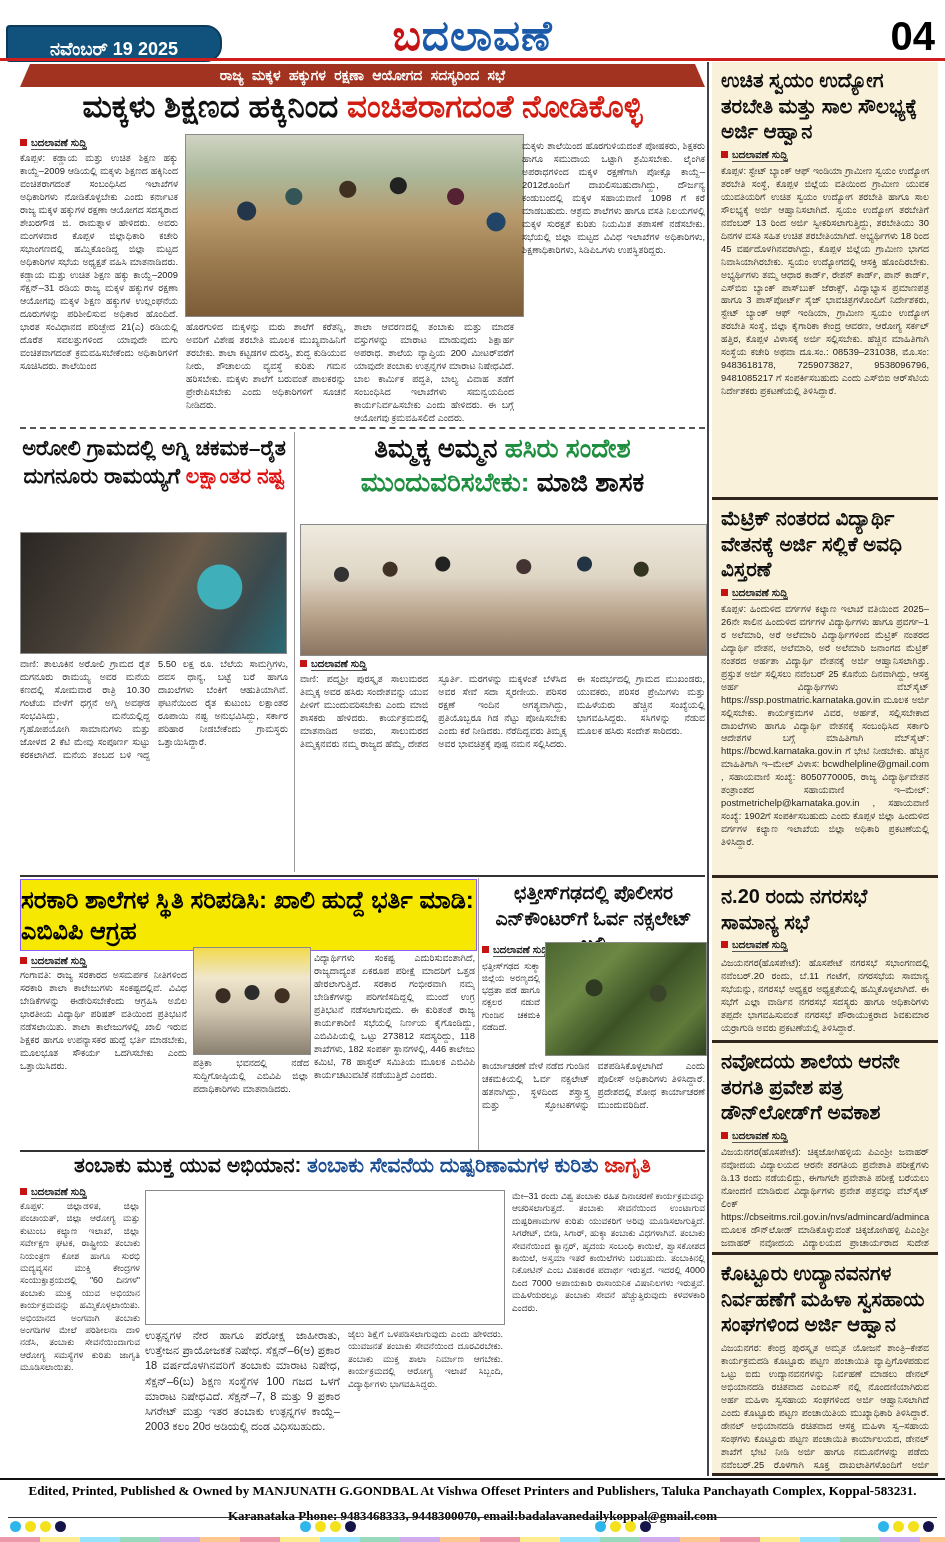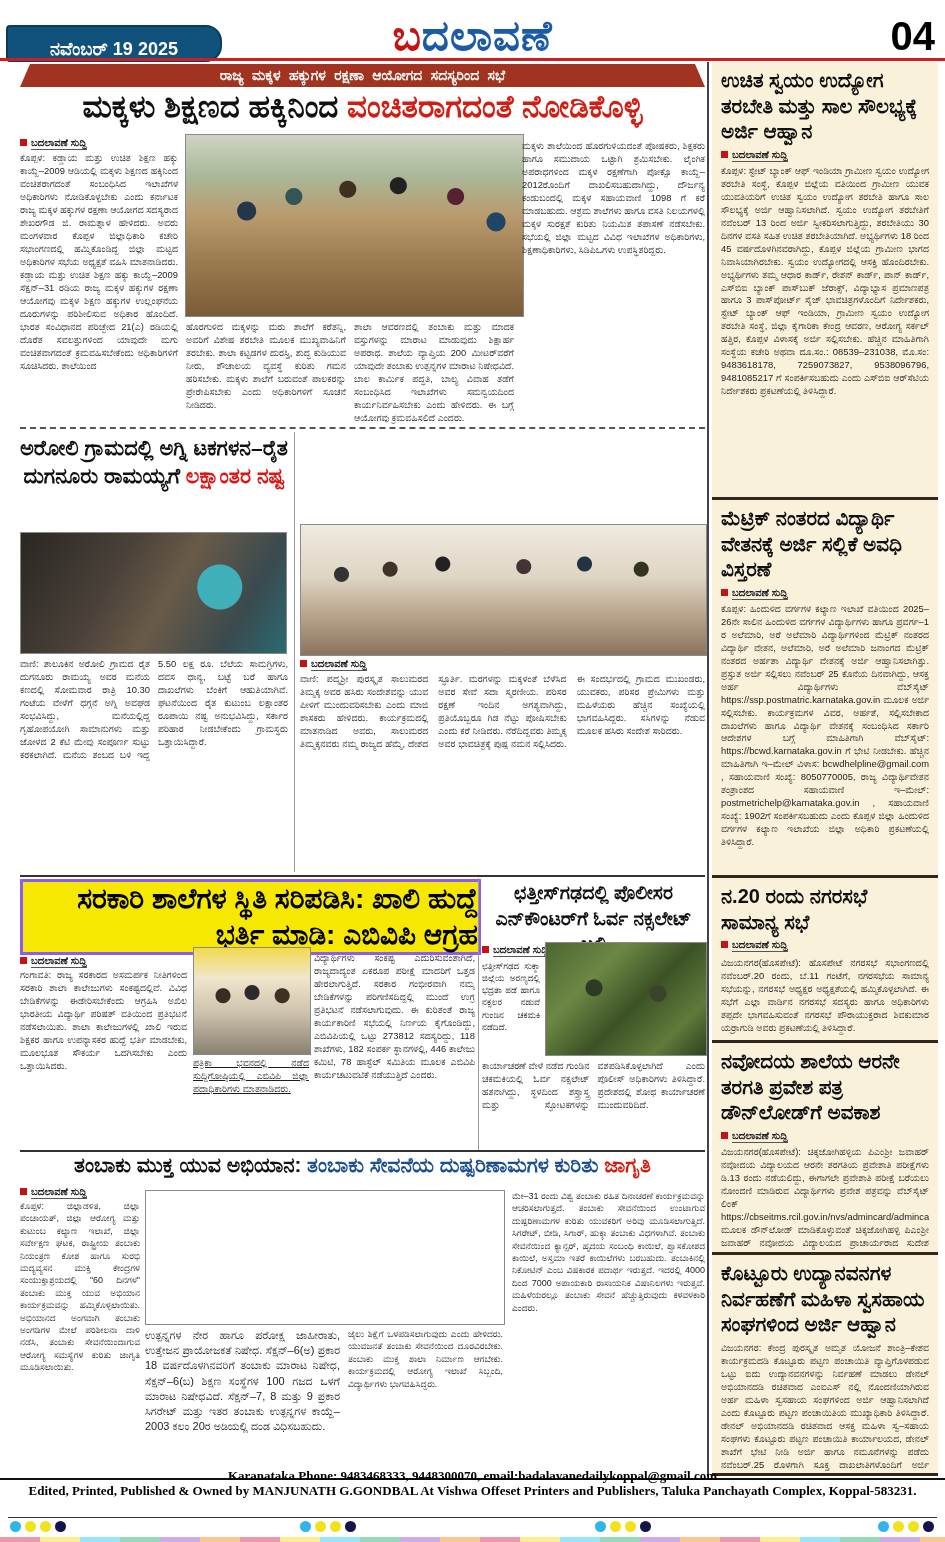--- a/index.html
+++ b/index.html
@@ -52,22 +52,22 @@
      background:
        radial-gradient(circle at 10% 38%, #333 0 7px, transparent 8px),
        radial-gradient(circle at 22% 34%, #403226 0 7px, transparent 8px),
        radial-gradient(circle at 35% 30%, #222 0 7px, transparent 8px),
        radial-gradient(circle at 55% 32%, #433 0 7px, transparent 8px),
        radial-gradient(circle at 70% 30%, #234 0 7px, transparent 8px),
        radial-gradient(circle at 84% 34%, #332 0 7px, transparent 8px),
        linear-gradient(180deg,#efeadf 0%,#ded5c4 40%,#b8a28a 70%,#8a7460 100%);}
   
   .abvp-headline{left:20px;top:879px;width:455px;height:70px;background:#f6e800;color:#000;
-     text-align:right;font-size:28px;font-weight:bold;line-height:1.3;display:flex;
-     align-items:center;justify-content:center;border:3px solid #8b5cf6;}
+     text-align:left;font-size:24px;font-weight:bold;line-height:1.3;display:flex;
+     align-items:center;justify-content:center;border:1px solid #8b5cf6;}
   .photo-press{left:193px;top:947px;width:116px;height:106px;
      background:
        radial-gradient(circle at 25% 45%, #3a2c22 0 7px, transparent 8px),
        radial-gradient(circle at 50% 42%, #2c2c2c 0 7px, transparent 8px),
        radial-gradient(circle at 76% 45%, #403022 0 7px, transparent 8px),
        linear-gradient(180deg,#f2d94e 0%,#efe6cc 28%,#cfc4ae 60%,#8a8070 100%);}
   .naxal-headline{left:482px;top:880px;width:223px;text-align:center;font-size:19px;font-weight:bold;line-height:1.35;}
   .photo-jungle{left:545px;top:942px;width:160px;height:112px;
      background:
        radial-gradient(circle at 30% 40%, #2e3a22 0 8px, transparent 9px),
@@ -128,42 +128,45 @@
     <span class="sq"></span><span class="lbl">ಬದಲಾವಣೆ ಸುದ್ದಿ</span>
   </div>
   <div class="abs photo photo-meeting"></div>
   <div class="abs bodytext" style="left:20px;top:152px;width:158px;height:273px;">ಕೊಪ್ಪಳ: ಕಡ್ಡಾಯ ಮತ್ತು ಉಚಿತ ಶಿಕ್ಷಣ ಹಕ್ಕು ಕಾಯ್ದೆ–2009 ಆಡಿಯಲ್ಲಿ ಮಕ್ಕಳು ಶಿಕ್ಷಣದ ಹಕ್ಕಿನಿಂದ ವಂಚಿತರಾಗದಂತೆ ಸಂಬಂಧಿಸಿದ ಇಲಾಖೆಗಳ ಅಧಿಕಾರಿಗಳು ನೋಡಿಕೊಳ್ಳಬೇಕು ಎಂದು ಕರ್ನಾಟಕ ರಾಜ್ಯ ಮಕ್ಕಳ ಹಕ್ಕುಗಳ ರಕ್ಷಣಾ ಆಯೋಗದ ಸದಸ್ಯರಾದ ಶೇಖರಗೌಡ ಜಿ. ರಾಮತ್ನಾಳ ಹೇಳಿದರು. ಅವರು ಮಂಗಳವಾರ ಕೊಪ್ಪಳ ಜಿಲ್ಲಾಧಿಕಾರಿ ಕಚೇರಿ ಸಭಾಂಗಣದಲ್ಲಿ ಹಮ್ಮಿಕೊಂಡಿದ್ದ ಜಿಲ್ಲಾ ಮಟ್ಟದ ಅಧಿಕಾರಿಗಳ ಸಭೆಯ ಅಧ್ಯಕ್ಷತೆ ವಹಿಸಿ ಮಾತನಾಡಿದರು. ಕಡ್ಡಾಯ ಮತ್ತು ಉಚಿತ ಶಿಕ್ಷಣ ಹಕ್ಕು ಕಾಯ್ದೆ–2009 ಸೆಕ್ಷನ್–31 ರಡಿಯ ರಾಜ್ಯ ಮಕ್ಕಳ ಹಕ್ಕುಗಳ ರಕ್ಷಣಾ ಆಯೋಗವು ಮಕ್ಕಳ ಶಿಕ್ಷಣ ಹಕ್ಕುಗಳ ಉಲ್ಲಂಘನೆಯ ದೂರುಗಳನ್ನು ಪರಿಶೀಲಿಸುವ ಅಧಿಕಾರ ಹೊಂದಿದೆ. ಭಾರತ ಸಂವಿಧಾನದ ಪರಿಚ್ಛೇದ 21(ಎ) ರಡಿಯಲ್ಲಿ ದೊರೆತ ಸವಲತ್ತುಗಳಿಂದ ಯಾವುದೇ ಮಗು ವಂಚಿತವಾಗದಂತೆ ಕ್ರಮವಹಿಸಬೇಕೆಂದು ಅಧಿಕಾರಿಗಳಿಗೆ ಸೂಚಿಸಿದರು. ಶಾಲೆಯಿಂದ</div>
   <div class="abs bodytext" style="left:186px;top:321px;width:160px;height:104px;">ಹೊರಗುಳಿದ ಮಕ್ಕಳನ್ನು ಮರು ಶಾಲೆಗೆ ಕರೆತನ್ನಿ, ಅವರಿಗೆ ವಿಶೇಷ ತರಬೇತಿ ಮೂಲಕ ಮುಖ್ಯವಾಹಿನಿಗೆ ತರಬೇಕು. ಶಾಲಾ ಕಟ್ಟಡಗಳ ದುರಸ್ತಿ, ಶುದ್ಧ ಕುಡಿಯುವ ನೀರು, ಶೌಚಾಲಯ ವ್ಯವಸ್ಥೆ ಕುರಿತು ಗಮನ ಹರಿಸಬೇಕು. ಮಕ್ಕಳು ಶಾಲೆಗೆ ಬರುವಂತೆ ಪಾಲಕರನ್ನು ಪ್ರೇರೇಪಿಸಬೇಕು ಎಂದು ಅಧಿಕಾರಿಗಳಿಗೆ ಸೂಚನೆ ನೀಡಿದರು.</div>
   <div class="abs bodytext" style="left:354px;top:321px;width:160px;height:104px;">ಶಾಲಾ ಆವರಣದಲ್ಲಿ ತಂಬಾಕು ಮತ್ತು ಮಾದಕ ವಸ್ತುಗಳನ್ನು ಮಾರಾಟ ಮಾಡುವುದು ಶಿಕ್ಷಾರ್ಹ ಅಪರಾಧ. ಶಾಲೆಯ ವ್ಯಾಪ್ತಿಯ 200 ಮೀಟರ್‌ವರೆಗೆ ಯಾವುದೇ ತಂಬಾಕು ಉತ್ಪನ್ನಗಳ ಮಾರಾಟ ನಿಷೇಧವಿದೆ. ಬಾಲ ಕಾರ್ಮಿಕ ಪದ್ಧತಿ, ಬಾಲ್ಯ ವಿವಾಹ ತಡೆಗೆ ಸಂಬಂಧಿಸಿದ ಇಲಾಖೆಗಳು ಸಮನ್ವಯದಿಂದ ಕಾರ್ಯನಿರ್ವಹಿಸಬೇಕು ಎಂದು ಹೇಳಿದರು. ಈ ಬಗ್ಗೆ ಆಯೋಗವು ಕ್ರಮವಹಿಸಲಿದೆ ಎಂದರು.</div>
   <div class="abs bodytext" style="left:522px;top:140px;width:183px;height:285px;">ಮಕ್ಕಳು ಶಾಲೆಯಿಂದ ಹೊರಗುಳಿಯದಂತೆ ಪೋಷಕರು, ಶಿಕ್ಷಕರು ಹಾಗೂ ಸಮುದಾಯ ಒಟ್ಟಾಗಿ ಶ್ರಮಿಸಬೇಕು. ಲೈಂಗಿಕ ಅಪರಾಧಗಳಿಂದ ಮಕ್ಕಳ ರಕ್ಷಣೆಗಾಗಿ ಪೋಕ್ಸೊ ಕಾಯ್ದೆ–2012ರೊಂದಿಗೆ ದಾಖಲಿಸಬಹುದಾಗಿದ್ದು, ದೌರ್ಜನ್ಯ ಕಂಡುಬಂದಲ್ಲಿ ಮಕ್ಕಳ ಸಹಾಯವಾಣಿ 1098 ಗೆ ಕರೆ ಮಾಡಬಹುದು. ಆಶ್ರಮ ಶಾಲೆಗಳು ಹಾಗೂ ವಸತಿ ನಿಲಯಗಳಲ್ಲಿ ಮಕ್ಕಳ ಸುರಕ್ಷತೆ ಕುರಿತು ನಿಯಮಿತ ತಪಾಸಣೆ ನಡೆಸಬೇಕು. ಸಭೆಯಲ್ಲಿ ಜಿಲ್ಲಾ ಮಟ್ಟದ ವಿವಿಧ ಇಲಾಖೆಗಳ ಅಧಿಕಾರಿಗಳು, ಶಿಕ್ಷಣಾಧಿಕಾರಿಗಳು, ಸಿಡಿಪಿಒಗಳು ಉಪಸ್ಥಿತರಿದ್ದರು.</div>
   <div class="abs dashed" style="left:20px;top:427px;width:685px;"></div>
 
   <div class="abs fire-headline">
-    <span>ಅರೋಲಿ ಗ್ರಾಮದಲ್ಲಿ ಅಗ್ನಿ ಟಕಗಳನ–ರೈತ ದುಗನೂರು ರಾಮಯ್ಯಗೆ </span><span class="red">ಲಕ್ಷಾಂತರ ನಷ್ಟ</span>
+    <span>ಅರೋಲಿ ಗ್ರಾಮದಲ್ಲಿ ಅಗ್ನಿ ಚಕಮಕ–ರೈತ ದುಗನೂರು ರಾಮಯ್ಯಗೆ </span><span class="red">ಲಕ್ಷಾಂತರ ನಷ್ಟ</span>
   </div>
   <div class="abs photo photo-fire"></div>
   <div class="abs bodytext" style="left:20px;top:658px;width:268px;height:212px;column-count:2;column-gap:8px;">ವಾಣಿ: ತಾಲೂಕಿನ ಅರೋಲಿ ಗ್ರಾಮದ ರೈತ ದುಗನೂರು ರಾಮಯ್ಯ ಅವರ ಮನೆಯ ಕಣದಲ್ಲಿ ಸೋಮವಾರ ರಾತ್ರಿ 10.30 ಗಂಟೆಯ ವೇಳೆಗೆ ಧಗ್ಗನೆ ಅಗ್ನಿ ಅವಘಡ ಸಂಭವಿಸಿದ್ದು, ಮನೆಯಲ್ಲಿದ್ದ ಗೃಹೋಪಯೋಗಿ ಸಾಮಾನುಗಳು ಮತ್ತು ಜೋಳದ 2 ಕೆಟಿ ಮೇವು ಸಂಪೂರ್ಣ ಸುಟ್ಟು ಕರಕಲಾಗಿದೆ. ಮನೆಯ ತಂಬದ ಬಳಿ ಇದ್ದ 5.50 ಲಕ್ಷ ರೂ. ಬೆಲೆಯ ಸಾಮಗ್ರಿಗಳು, ದವಸ ಧಾನ್ಯ, ಬಟ್ಟೆ ಬರೆ ಹಾಗೂ ದಾಖಲೆಗಳು ಬೆಂಕಿಗೆ ಆಹುತಿಯಾಗಿವೆ. ಘಟನೆಯಿಂದ ರೈತ ಕುಟುಂಬ ಲಕ್ಷಾಂತರ ರೂಪಾಯಿ ನಷ್ಟ ಅನುಭವಿಸಿದ್ದು, ಸರ್ಕಾರ ಪರಿಹಾರ ನೀಡಬೇಕೆಂದು ಗ್ರಾಮಸ್ಥರು ಒತ್ತಾಯಿಸಿದ್ದಾರೆ.</div>
 
   <div class="abs vline" style="left:294px;top:432px;height:440px;"></div>
 
+  <div class="abs green-headline">
+    <span>ತಿಮ್ಮಕ್ಕ ಅಮ್ಮನ </span><span class="grn">ಹಸಿರು ಸಂದೇಶ ಮುಂದುವರಿಸಬೇಕು:</span><span> ಮಾಜಿ ಶಾಸಕ</span>
+  </div>
   <div class="abs photo photo-group"></div>
   <div class="abs byline" style="left:300px;top:658px;">
     <span class="sq"></span><span class="lbl">ಬದಲಾವಣೆ ಸುದ್ದಿ</span>
   </div>
   <div class="abs bodytext" style="left:300px;top:673px;width:405px;height:197px;column-count:3;column-gap:10px;">ವಾಣಿ: ಪದ್ಮಶ್ರೀ ಪುರಸ್ಕೃತ ಸಾಲುಮರದ ತಿಮ್ಮಕ್ಕ ಅವರ ಹಸಿರು ಸಂದೇಶವನ್ನು ಯುವ ಪೀಳಿಗೆ ಮುಂದುವರಿಸಬೇಕು ಎಂದು ಮಾಜಿ ಶಾಸಕರು ಹೇಳಿದರು. ಕಾರ್ಯಕ್ರಮದಲ್ಲಿ ಮಾತನಾಡಿದ ಅವರು, ಸಾಲುಮರದ ತಿಮ್ಮಕ್ಕನವರು ನಮ್ಮ ರಾಜ್ಯದ ಹೆಮ್ಮೆ, ದೇಶದ ಸ್ಫೂರ್ತಿ. ಮರಗಳನ್ನು ಮಕ್ಕಳಂತೆ ಬೆಳೆಸಿದ ಅವರ ಸೇವೆ ಸದಾ ಸ್ಮರಣೀಯ. ಪರಿಸರ ರಕ್ಷಣೆ ಇಂದಿನ ಅಗತ್ಯವಾಗಿದ್ದು, ಪ್ರತಿಯೊಬ್ಬರೂ ಗಿಡ ನೆಟ್ಟು ಪೋಷಿಸಬೇಕು ಎಂದು ಕರೆ ನೀಡಿದರು. ನೆರೆದಿದ್ದವರು ತಿಮ್ಮಕ್ಕ ಅವರ ಭಾವಚಿತ್ರಕ್ಕೆ ಪುಷ್ಪ ನಮನ ಸಲ್ಲಿಸಿದರು. ಈ ಸಂದರ್ಭದಲ್ಲಿ ಗ್ರಾಮದ ಮುಖಂಡರು, ಯುವಕರು, ಪರಿಸರ ಪ್ರೇಮಿಗಳು ಮತ್ತು ಮಹಿಳೆಯರು ಹೆಚ್ಚಿನ ಸಂಖ್ಯೆಯಲ್ಲಿ ಭಾಗವಹಿಸಿದ್ದರು. ಸಸಿಗಳನ್ನು ನೆಡುವ ಮೂಲಕ ಹಸಿರು ಸಂದೇಶ ಸಾರಿದರು.</div>
 
   <div class="abs hline" style="left:20px;top:875px;width:685px;"></div>
 
   <div class="abs abvp-headline">ಸರಕಾರಿ ಶಾಲೆಗಳ ಸ್ಥಿತಿ ಸರಿಪಡಿಸಿ: ಖಾಲಿ ಹುದ್ದೆ ಭರ್ತಿ ಮಾಡಿ: ಎಬಿವಿಪಿ ಆಗ್ರಹ</div>
   <div class="abs byline" style="left:20px;top:955px;">
     <span class="sq"></span><span class="lbl">ಬದಲಾವಣೆ ಸುದ್ದಿ</span>
   </div>
   <div class="abs photo photo-press"></div>
   <div class="abs bodytext" style="left:20px;top:969px;width:167px;height:181px;">ಗಂಗಾವತಿ: ರಾಜ್ಯ ಸರಕಾರದ ಅಸಮರ್ಪಕ ನೀತಿಗಳಿಂದ ಸರಕಾರಿ ಶಾಲಾ ಕಾಲೇಜುಗಳು ಸಂಕಷ್ಟದಲ್ಲಿವೆ. ವಿವಿಧ ಬೇಡಿಕೆಗಳನ್ನು ಈಡೇರಿಸಬೇಕೆಂದು ಆಗ್ರಹಿಸಿ ಅಖಿಲ ಭಾರತೀಯ ವಿದ್ಯಾರ್ಥಿ ಪರಿಷತ್ ವತಿಯಿಂದ ಪ್ರತಿಭಟನೆ ನಡೆಸಲಾಯಿತು. ಶಾಲಾ ಕಾಲೇಜುಗಳಲ್ಲಿ ಖಾಲಿ ಇರುವ ಶಿಕ್ಷಕರ ಹಾಗೂ ಉಪನ್ಯಾಸಕರ ಹುದ್ದೆ ಭರ್ತಿ ಮಾಡಬೇಕು, ಮೂಲಭೂತ ಸೌಕರ್ಯ ಒದಗಿಸಬೇಕು ಎಂದು ಒತ್ತಾಯಿಸಿದರು.</div>
-  <div class="abs bodytext" style="left:193px;top:1057px;width:116px;height:93px;text-decoration:underline;">ಪತ್ರಿಕಾ ಭವನದಲ್ಲಿ ನಡೆದ ಸುದ್ದಿಗೋಷ್ಠಿಯಲ್ಲಿ ಎಬಿವಿಪಿ ಜಿಲ್ಲಾ ಪದಾಧಿಕಾರಿಗಳು ಮಾತನಾಡಿದರು.</div>
+  <div class="abs bodytext" style="left:193px;top:1057px;width:116px;height:93px;">ಪತ್ರಿಕಾ ಭವನದಲ್ಲಿ ನಡೆದ ಸುದ್ದಿಗೋಷ್ಠಿಯಲ್ಲಿ ಎಬಿವಿಪಿ ಜಿಲ್ಲಾ ಪದಾಧಿಕಾರಿಗಳು ಮಾತನಾಡಿದರು.</div>
   <div class="abs bodytext" style="left:314px;top:952px;width:161px;height:198px;">ವಿದ್ಯಾರ್ಥಿಗಳು ಸಂಕಷ್ಟ ಎದುರಿಸುವಂತಾಗಿದೆ, ರಾಜ್ಯದಾದ್ಯಂತ ಏಕರೂಪ ಪರೀಕ್ಷೆ ಮಾದರಿಗೆ ಒತ್ತಡ ಹೇರಲಾಗುತ್ತಿದೆ. ಸರಕಾರ ಗಂಭೀರವಾಗಿ ನಮ್ಮ ಬೇಡಿಕೆಗಳನ್ನು ಪರಿಗಣಿಸದಿದ್ದಲ್ಲಿ ಮುಂದೆ ಉಗ್ರ ಪ್ರತಿಭಟನೆ ನಡೆಸಲಾಗುವುದು. ಈ ಕುರಿತಂತೆ ರಾಜ್ಯ ಕಾರ್ಯಕಾರಿಣಿ ಸಭೆಯಲ್ಲಿ ನಿರ್ಣಯ ಕೈಗೊಂಡಿದ್ದು, ಎಬಿವಿಪಿಯಲ್ಲಿ ಒಟ್ಟು 273812 ಸದಸ್ಯರಿದ್ದು, 118 ಶಾಖೆಗಳು, 182 ಸಂಪರ್ಕ ಸ್ಥಾನಗಳಲ್ಲಿ, 446 ಕಾಲೇಜು ಕಮಿಟಿ, 78 ಹಾಸ್ಟೆಲ್ ಸಮಿತಿಯ ಮೂಲಕ ಎಬಿವಿಪಿ ಕಾರ್ಯಚಟುವಟಿಕೆ ನಡೆಯುತ್ತಿದೆ ಎಂದರು.</div>
 
   <div class="abs vline" style="left:478px;top:878px;height:272px;"></div>
 
   <div class="abs naxal-headline">ಛತ್ತೀಸ್‌ಗಢದಲ್ಲಿ ಪೊಲೀಸರ ಎನ್‌ಕೌಂಟರ್‌ಗೆ ಓರ್ವ ನಕ್ಸಲೇಟ್ ಬಲಿ</div>
   <div class="abs byline" style="left:482px;top:944px;">
     <span class="sq"></span><span class="lbl">ಬದಲಾವಣೆ ಸುದ್ದಿ</span>
   </div>
   <div class="abs photo photo-jungle"></div>
   <div class="abs bodytext" style="left:482px;top:960px;width:58px;height:94px;font-size:8.8px;">ಛತ್ತೀಸ್‌ಗಢದ ಸುಕ್ಮಾ ಜಿಲ್ಲೆಯ ಅರಣ್ಯದಲ್ಲಿ ಭದ್ರತಾ ಪಡೆ ಹಾಗೂ ನಕ್ಸಲರ ನಡುವೆ ಗುಂಡಿನ ಚಕಮಕಿ ನಡೆದಿದೆ.</div>
@@ -225,21 +228,21 @@
 
   </div>
   <div class="abs rail-sep" style="top:497px;"></div>
   <div class="abs rail-sep" style="top:875px;"></div>
   <div class="abs rail-sep" style="top:1040px;"></div>
   <div class="abs rail-sep" style="top:1252px;"></div>
   <div class="abs rail-sep" style="top:1473px;"></div>
 
   <div class="abs footer-rule"></div>
   <div class="abs footer-text" style="top:1483px;font-size:13px;">Edited, Printed, Published &amp; Owned by MANJUNATH G.GONDBAL At Vishwa Offeset Printers and Publishers, Taluka Panchayath  Complex, Koppal-583231.</div>
-  <div class="abs footer-text" style="top:1468px;font-size:13px;">Karanataka Phone: 9483468333, 9448300070,  email:badalavanedailykoppal@gmail.com</div>
+  <div class="abs footer-text" style="top:1508px;font-size:13px;">Karanataka Phone: 9483468333, 9448300070,  email:badalavanedailykoppal@gmail.com</div>
   <div class="abs footer-thin"></div>
 
   <div class="abs dots" style="left:10px;">
     <i class="dot-cyan"></i>
       <i class="dot-yellow"></i>
       <i class="dot-yellow"></i>
       <i class="dot-navy"></i>
   </div>
   <div class="abs dots" style="left:300px;">
     <i class="dot-cyan"></i>

